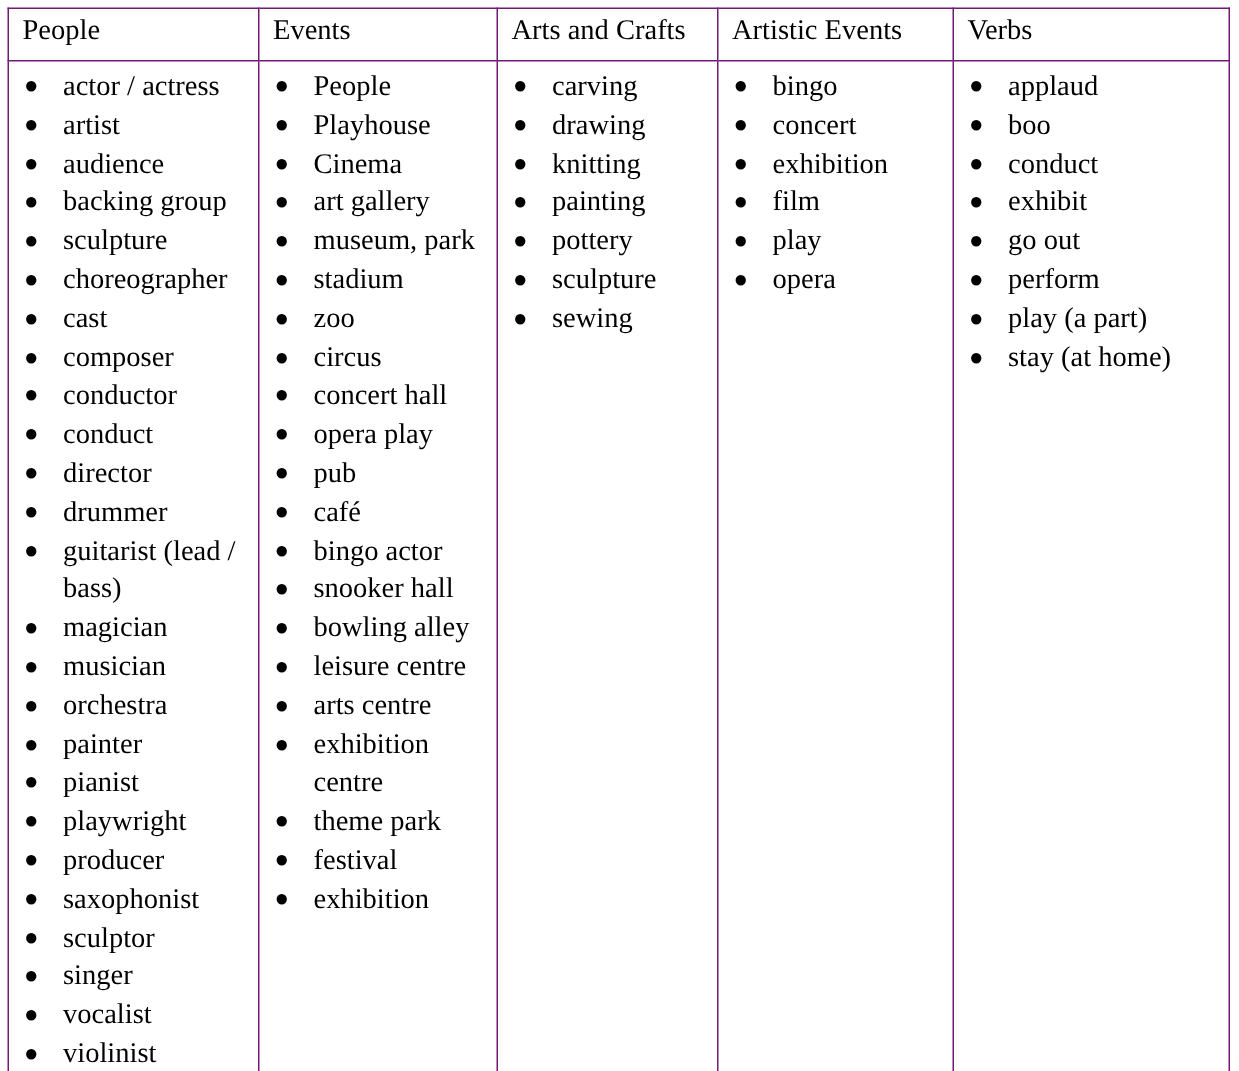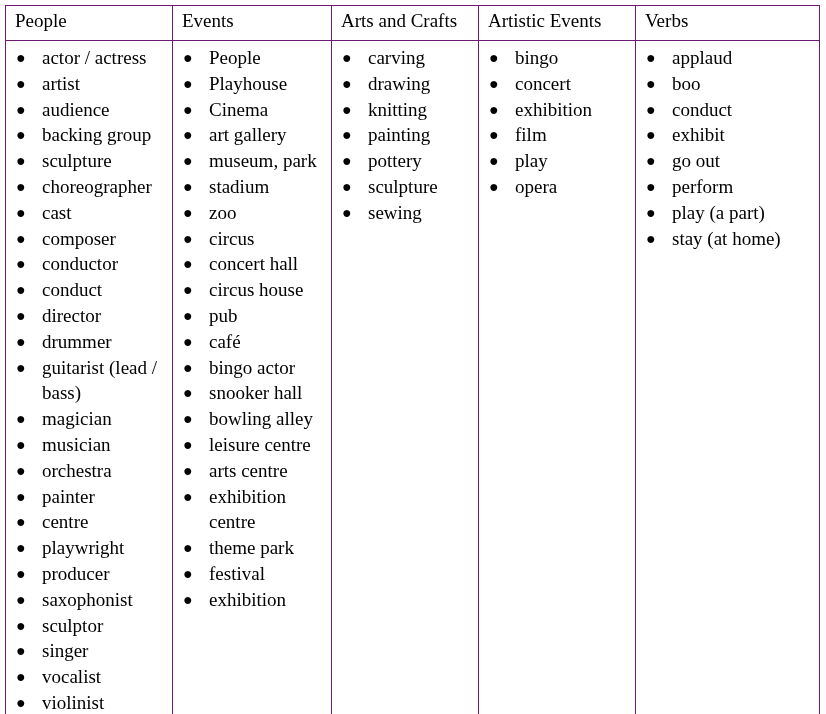--- a/index.html
+++ b/index.html
@@ -49,42 +49,42 @@
             <li><span class="bullet">●</span><span>composer</span></li>
             <li><span class="bullet">●</span><span>conductor</span></li>
             <li><span class="bullet">●</span><span>conduct</span></li>
             <li><span class="bullet">●</span><span>director</span></li>
             <li><span class="bullet">●</span><span>drummer</span></li>
             <li><span class="bullet">●</span><span>guitarist (lead / bass)</span></li>
             <li><span class="bullet">●</span><span>magician</span></li>
             <li><span class="bullet">●</span><span>musician</span></li>
             <li><span class="bullet">●</span><span>orchestra</span></li>
             <li><span class="bullet">●</span><span>painter</span></li>
-            <li><span class="bullet">●</span><span>centre</span></li>
+            <li><span class="bullet">●</span><span>pianist</span></li>
             <li><span class="bullet">●</span><span>playwright</span></li>
             <li><span class="bullet">●</span><span>producer</span></li>
             <li><span class="bullet">●</span><span>saxophonist</span></li>
             <li><span class="bullet">●</span><span>sculptor</span></li>
             <li><span class="bullet">●</span><span>singer</span></li>
             <li><span class="bullet">●</span><span>vocalist</span></li>
             <li><span class="bullet">●</span><span>violinist</span></li>
           </ul>
         </td>
       <td>
           <ul>
             <li><span class="bullet">●</span><span>People</span></li>
             <li><span class="bullet">●</span><span>Playhouse</span></li>
             <li><span class="bullet">●</span><span>Cinema</span></li>
             <li><span class="bullet">●</span><span>art gallery</span></li>
             <li><span class="bullet">●</span><span>museum, park</span></li>
             <li><span class="bullet">●</span><span>stadium</span></li>
             <li><span class="bullet">●</span><span>zoo</span></li>
             <li><span class="bullet">●</span><span>circus</span></li>
             <li><span class="bullet">●</span><span>concert hall</span></li>
-            <li><span class="bullet">●</span><span>circus house</span></li>
+            <li><span class="bullet">●</span><span>opera play</span></li>
             <li><span class="bullet">●</span><span>pub</span></li>
             <li><span class="bullet">●</span><span>café</span></li>
             <li><span class="bullet">●</span><span>bingo actor</span></li>
             <li><span class="bullet">●</span><span>snooker hall</span></li>
             <li><span class="bullet">●</span><span>bowling alley</span></li>
             <li><span class="bullet">●</span><span>leisure centre</span></li>
             <li><span class="bullet">●</span><span>arts centre</span></li>
             <li><span class="bullet">●</span><span>exhibition centre</span></li>
             <li><span class="bullet">●</span><span>theme park</span></li>
             <li><span class="bullet">●</span><span>festival</span></li>

